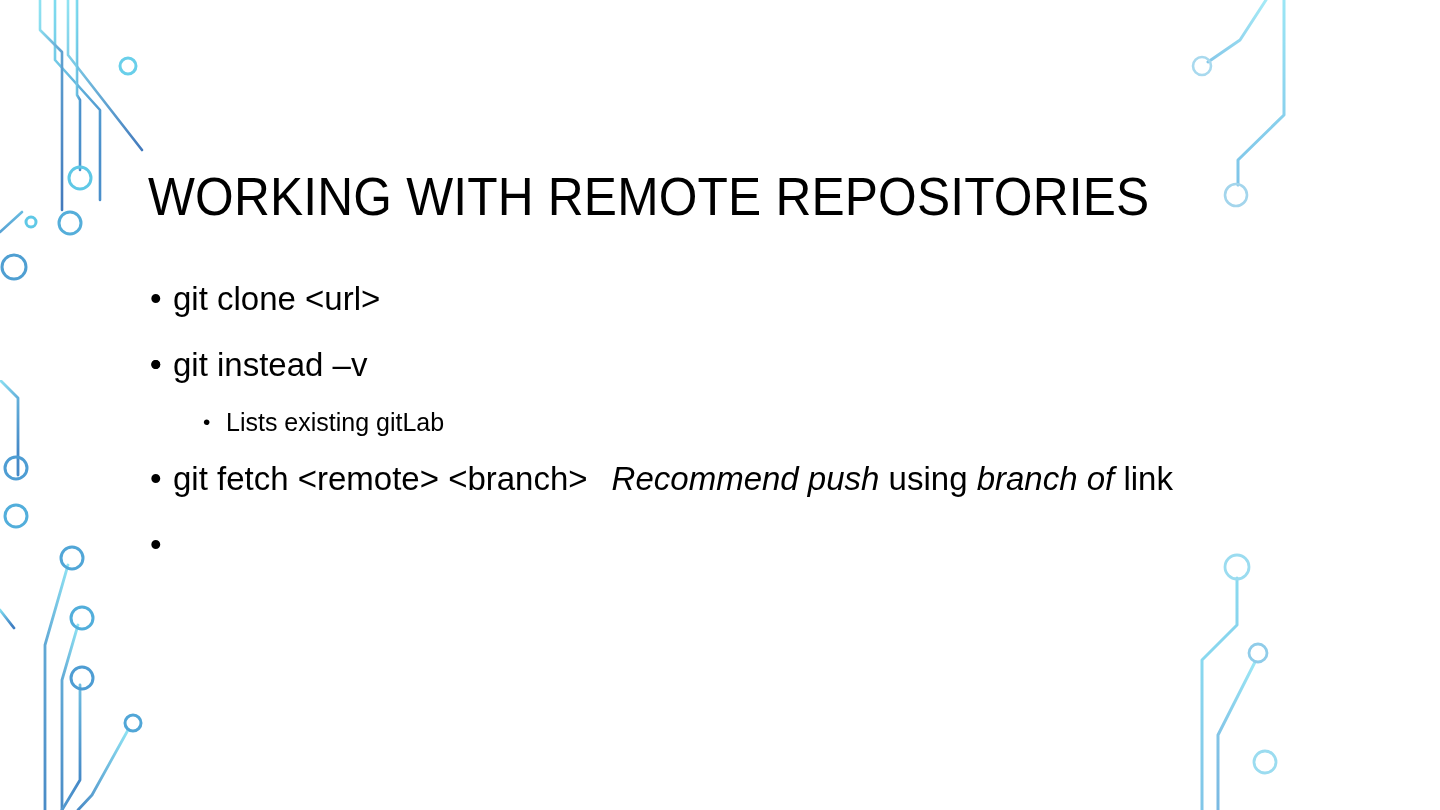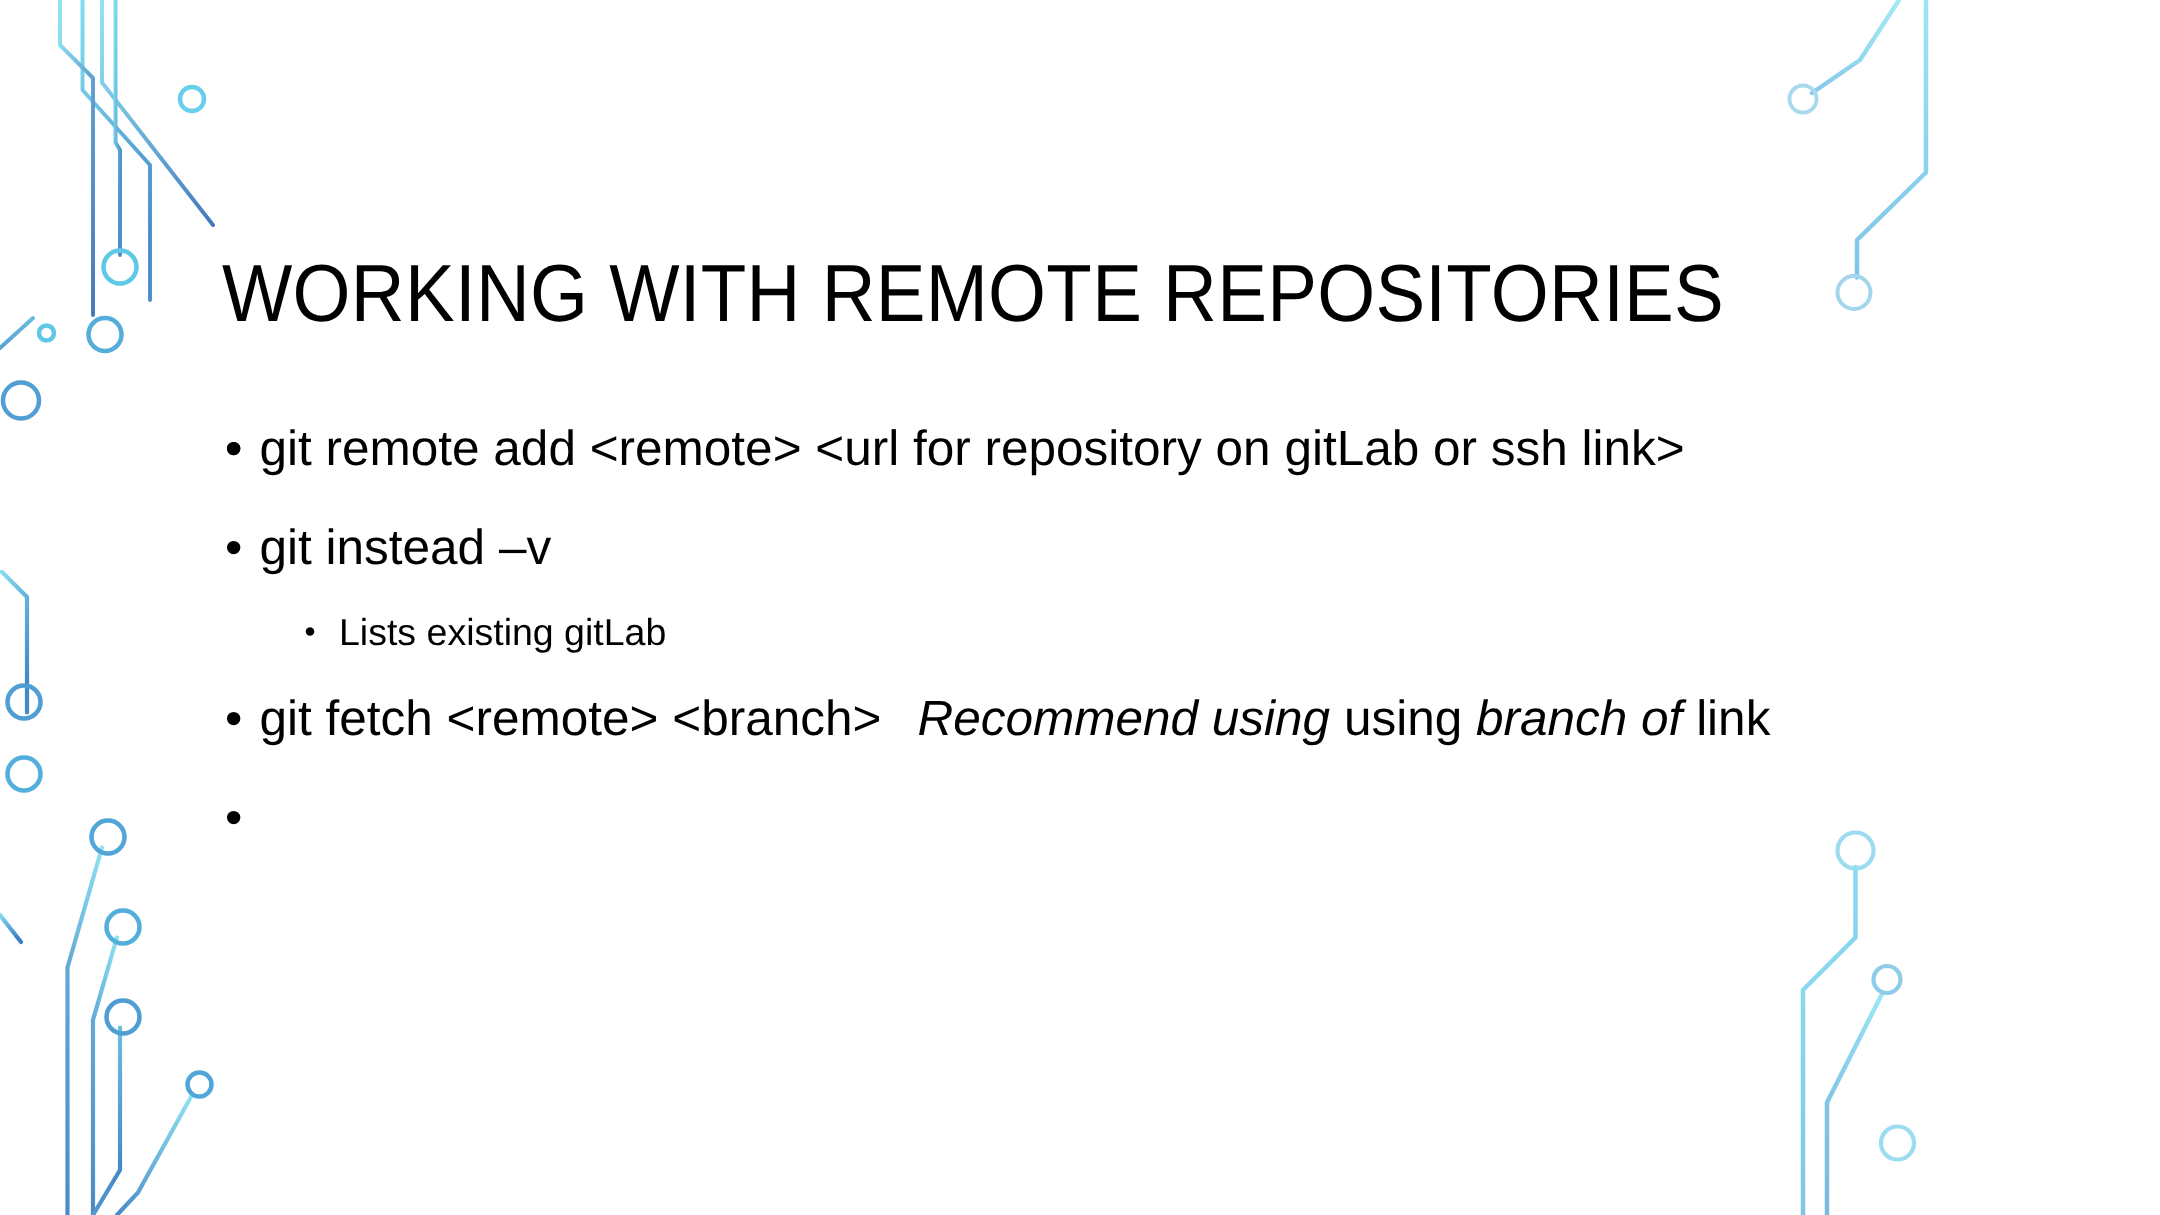--- a/index.html
+++ b/index.html
@@ -199,41 +199,41 @@
       <circle cx="85" cy="222" r="11" stroke="#9BDCF0"></circle>
     </g>
   </svg>
 
   <h1 id="slide-title">WORKING WITH REMOTE REPOSITORIES</h1>
 
   <div id="body-list">
 
     <div class="bullet-row lvl1">
       <span class="bullet-mark">•</span>
-    </div>
-
-    <div class="bullet-row lvl1">
-      <span class="bullet-mark">•</span>
-      <span class="bullet-text">git remote add &lt;remote&gt; &lt;url for repository on gitLab or ssh link&gt;</span>
+      <span class="bullet-text">git clone &lt;url&gt;</span>
+    </div>
+
+    <div class="bullet-row lvl1">
+      <span class="bullet-mark">•</span>
     </div>
 
     <div class="bullet-row lvl1">
       <span class="bullet-mark">•</span>
       <span class="bullet-text">git instead –v</span>
     </div>
 
     <div class="bullet-row lvl2">
       <span class="bullet-mark">•</span>
       <span class="bullet-text">Lists existing gitLab</span>
     </div>
 
     <div class="bullet-row lvl1">
       <span class="bullet-mark">•</span>
       <span class="bullet-text">
-        <span>git fetch &lt;remote&gt; &lt;branch&gt;</span><span class="gap-l"></span><span class="it">Recommend using </span><span>using </span><span class="it">branch of </span><span>link</span>
+        <span>git fetch &lt;remote&gt; &lt;branch&gt;</span><span class="gap-l"></span><span class="it">Recommend push </span><span>using </span><span class="it">branch of </span><span>link</span>
       </span>
     </div>
 
     <div class="bullet-row lvl1">
       <span class="bullet-mark">•</span>
     </div>
 
   </div>
 </div>
 

